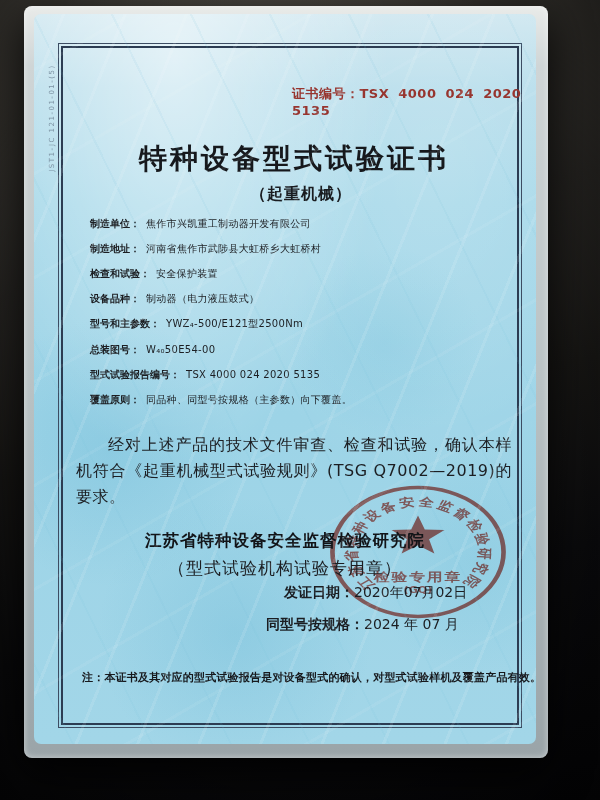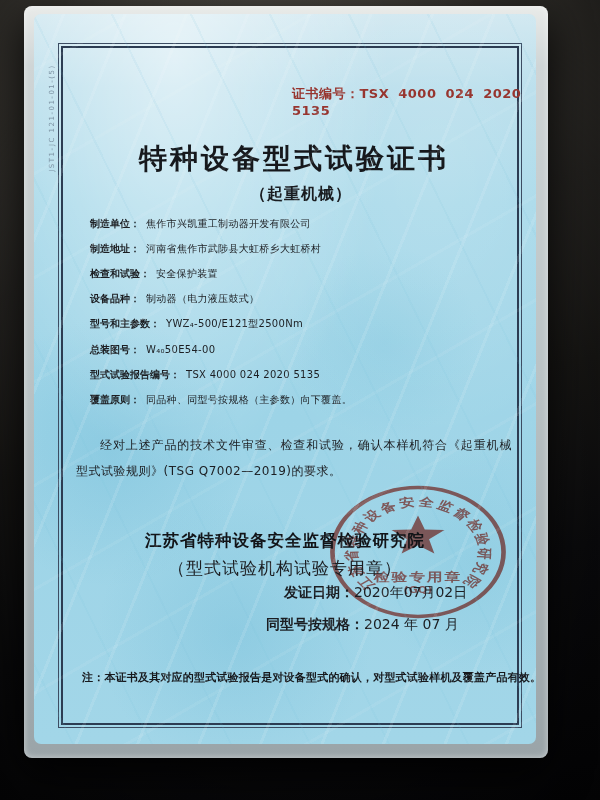--- a/index.html
+++ b/index.html
@@ -47,21 +47,21 @@
     letter-spacing:0.5px;word-spacing:4px;font-weight:600;}
   .title{position:absolute;top:126px;left:0;width:100%;text-align:center;padding-left:18px;box-sizing:border-box;
     font-size:28px;font-weight:800;color:#16181c;letter-spacing:3px;}
   .subtitle{position:absolute;top:170px;left:0;width:100%;text-align:center;padding-left:32px;box-sizing:border-box;
     font-size:16px;font-weight:700;color:#1a1c20;letter-spacing:1px;}
   .fields{position:absolute;top:197px;left:56px;width:420px;}
   .frow{height:25.2px;display:flex;align-items:center;font-size:10px;color:#1c1e22;white-space:nowrap;}
   .frow .lbl{font-weight:700;margin-right:6px;}
   .frow .val{letter-spacing:0.3px;}
   .statement{position:absolute;top:418px;left:42px;width:436px;
-    font-size:12px;line-height:26px;color:#1c1e22;text-indent:2em;text-align:justify;letter-spacing:0.5px;}
+    font-size:16px;line-height:26px;color:#1c1e22;text-indent:2em;text-align:justify;letter-spacing:0.5px;}
   .issuer{position:absolute;top:516px;left:0;width:100%;text-align:center;
     font-size:16.5px;font-weight:800;color:#121418;letter-spacing:1px;}
   .issuer-note{position:absolute;top:543px;left:0;width:100%;text-align:center;
     font-size:17px;color:#1c1e22;letter-spacing:1px;}
   .date-row{position:absolute;font-size:14px;color:#1b1d21;white-space:nowrap;}
   .date-row .lbl{font-weight:700;}
   .issue-date{top:570px;left:250px;}
   .review-date{top:602px;left:232px;}
   .footnote{position:absolute;top:656px;left:48px;width:432px;
     font-size:11px;font-weight:700;color:#17191d;letter-spacing:0.2px;white-space:nowrap;}

